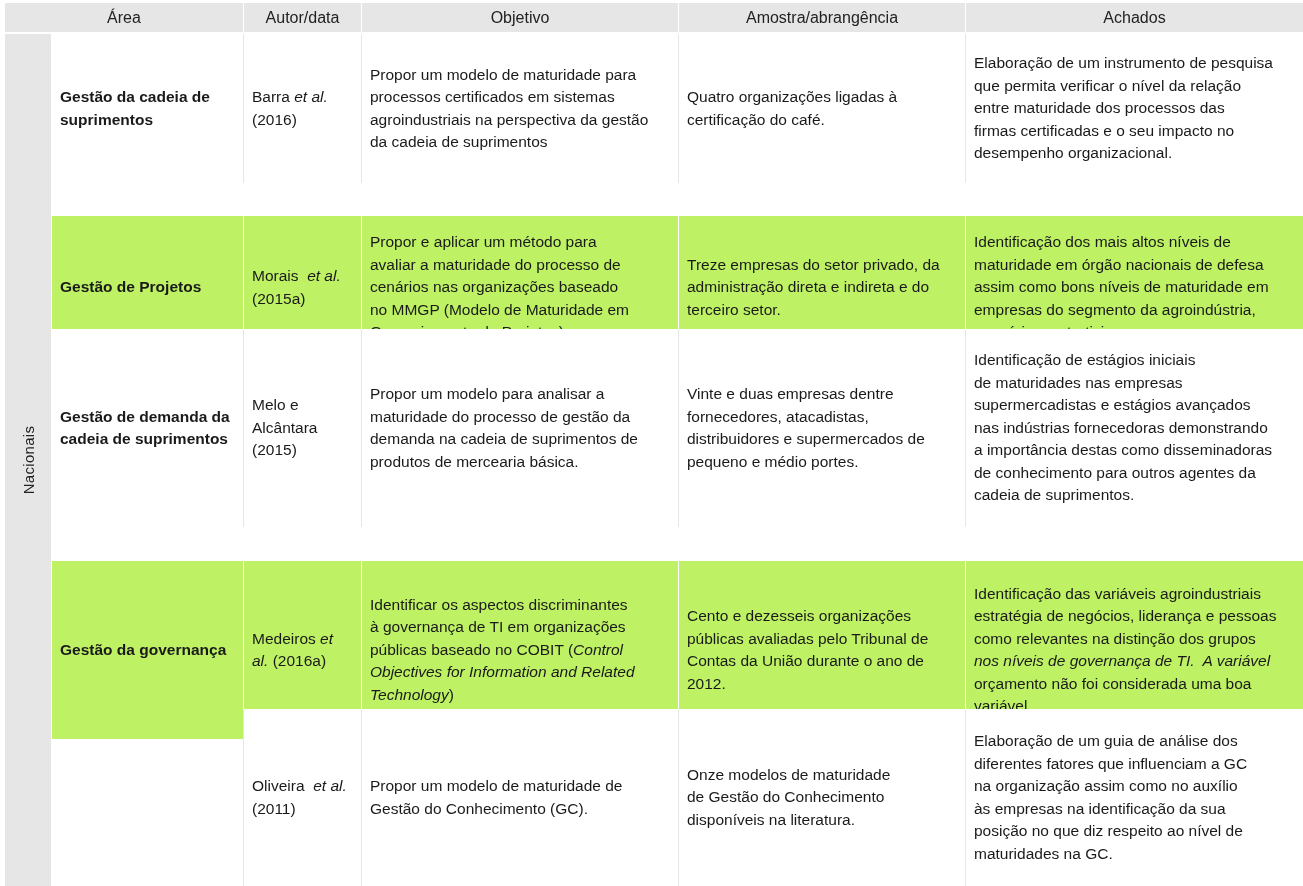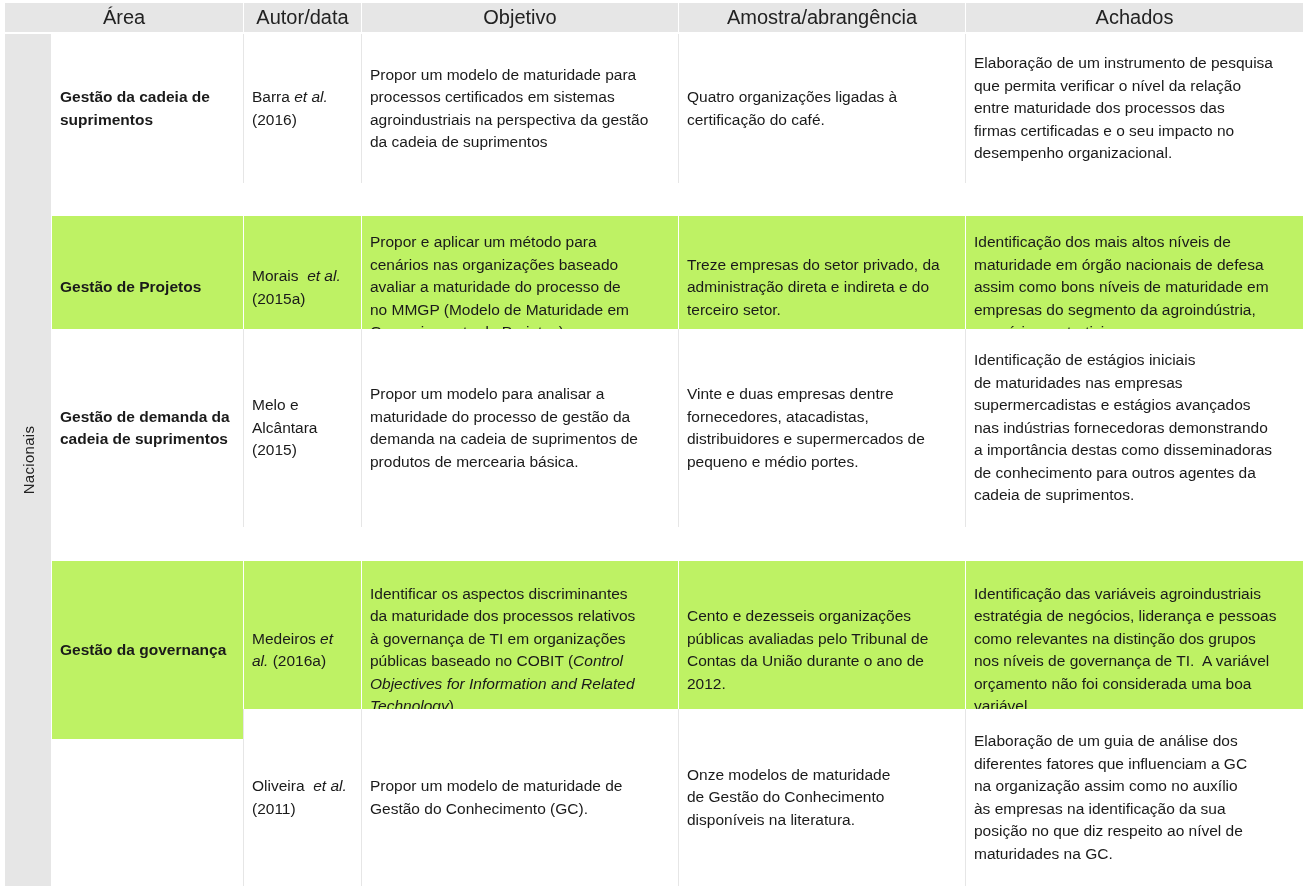--- a/index.html
+++ b/index.html
@@ -23,21 +23,21 @@
     }
     
     .hdr {
       position: absolute;
       top: 0;
       height: 29px;
       background: #e6e6e6;
       display: flex;
       align-items: center;
       justify-content: center;
-      font-size: 20px;
+      font-size: 16px;
       color: #222;
       box-sizing: border-box;
     }
     .group-cell {
       position: absolute;
       left: 0;
       top: 31px;
       width: 46px;
       height: 852px;
       background: #e6e6e6;
@@ -163,22 +163,22 @@
     <div class="cell c-autor">
       <span class="txt">
         <span class="line"><span style="white-space:pre;">Morais  </span><em>et al.</em></span>
         <span class="line">(2015a)</span>
       </span>
     </div>
     <div class="vsep" style="left:309px;"></div>
     <div class="cell c-obj">
       <span class="txt">
         <span class="line">Propor e aplicar um método para</span>
+        <span class="line">avaliar a maturidade do processo de</span>
         <span class="line">cenários nas organizações baseado</span>
-        <span class="line">avaliar a maturidade do processo de</span>
         <span class="line">no MMGP (Modelo de Maturidade em</span>
         <span class="line">Gerenciamento de Projetos)</span>
       </span>
     </div>
     <div class="vsep" style="left:626px;"></div>
     <div class="cell c-amostra">
       <span class="txt">
         <span class="line">Treze empresas do setor privado, da</span>
         <span class="line">administração direta e indireta e do</span>
         <span class="line">terceiro setor.</span>
@@ -253,21 +253,20 @@
     <div class="cell c-autor">
       <span class="txt">
         <span class="line"><span style="white-space:pre;">Medeiros </span><em>et</em></span>
         <span class="line"><em>al.</em><span style="white-space:pre;"> (2016a)</span></span>
       </span>
     </div>
     <div class="vsep" style="left:309px;"></div>
     <div class="cell c-obj">
       <span class="txt">
         <span class="line">Identificar os aspectos discriminantes</span>
-        <span class="line">da maturidade dos processos relativos</span>
         <span class="line">à governança de TI em organizações</span>
         <span class="line"><span>públicas baseado no COBIT (</span><em>Control</em></span>
         <span class="line"><em>Objectives for Information and Related</em></span>
         <span class="line"><em>Technology</em><span>)</span></span>
       </span>
     </div>
     <div class="vsep" style="left:626px;"></div>
     <div class="cell c-amostra">
       <span class="txt">
         <span class="line">Cento e dezesseis organizações</span>
@@ -275,21 +274,21 @@
         <span class="line">Contas da União durante o ano de</span>
         <span class="line">2012.</span>
       </span>
     </div>
     <div class="vsep" style="left:913px;"></div>
     <div class="cell c-achados">
       <span class="txt">
         <span class="line">Identificação das variáveis agroindustriais</span>
         <span class="line">estratégia de negócios, liderança e pessoas</span>
         <span class="line">como relevantes na distinção dos grupos</span>
-        <span class="line" style="white-space:pre;">nos níveis de governança de TI.  A variável</span>
+        <span class="line" style="white-space:pre;font-style:italic;">nos níveis de governança de TI.  A variável</span>
         <span class="line">orçamento não foi considerada uma boa</span>
         <span class="line">variável.</span>
       </span>
     </div>
   </div>
 
   <div class="row plain" style="top:706px;height:177px;">
     <div class="vsep" style="left:191px;"></div>
     <div class="cell c-autor">
       <span class="txt">

